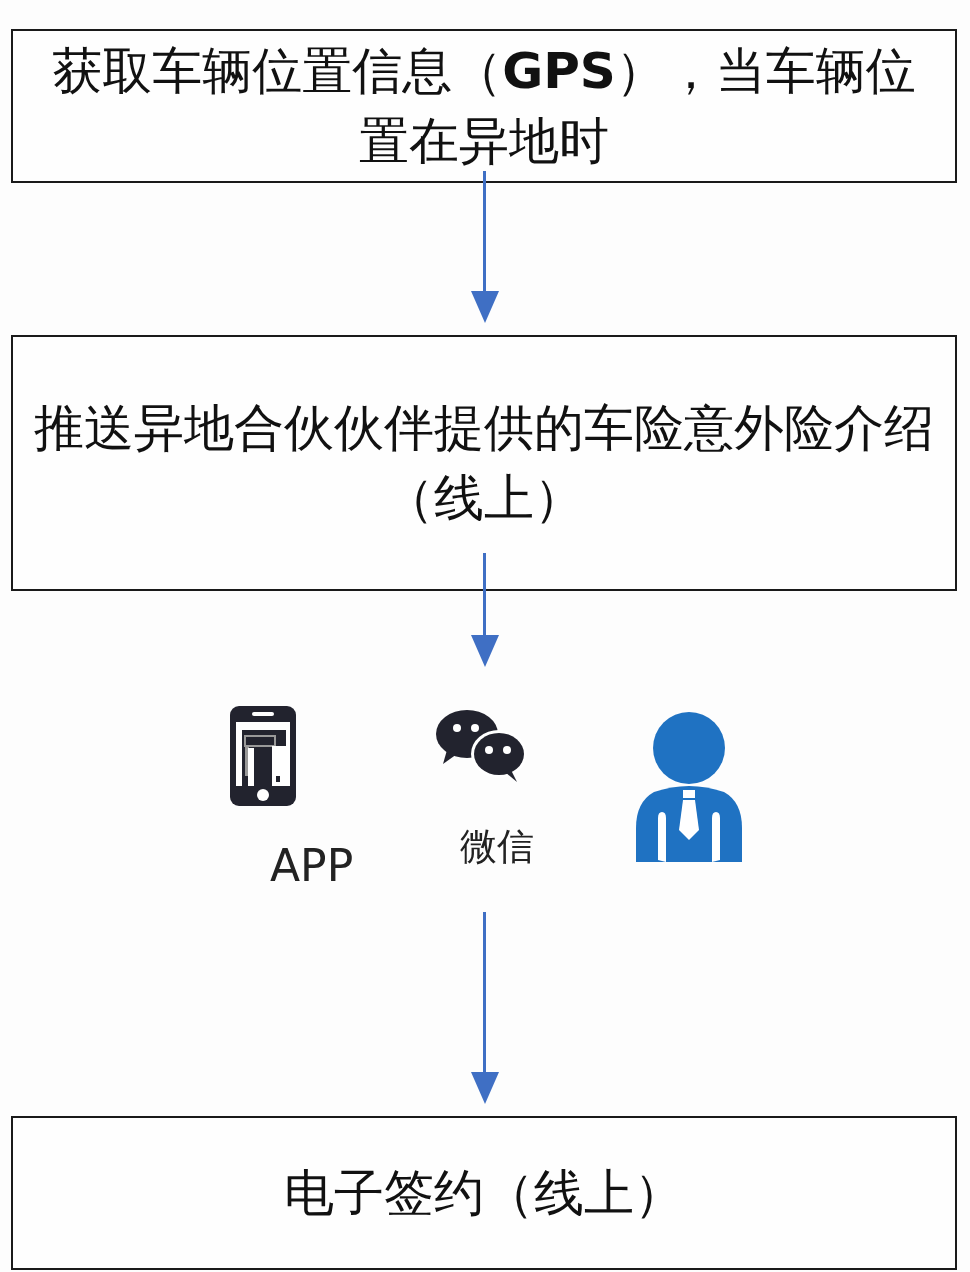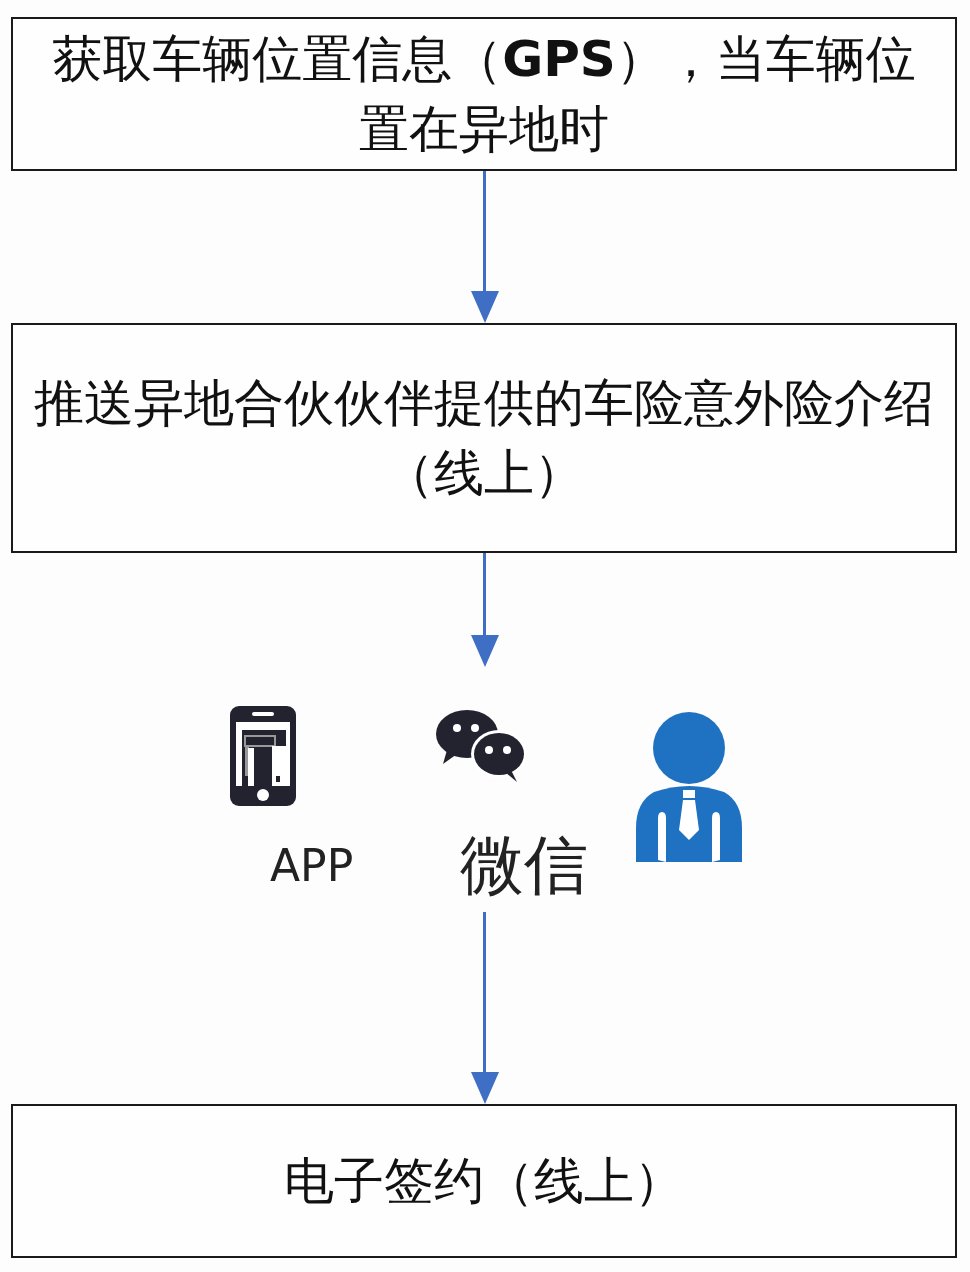--- a/index.html
+++ b/index.html
@@ -1,37 +1,37 @@
 <!DOCTYPE html>
 <html><head>
 <meta charset="utf-8">
 <style>
   html, body { margin:0; padding:0; }
   body { width:970px; height:1272px; background:#fdfdfd; position:relative; overflow:hidden;
          font-family:"DejaVu Serif","Liberation Serif",serif; }
   .box { position:absolute; left:11px; width:946px; border:2px solid #1a1a1a; box-sizing:border-box;
          background:#fefefe; display:flex; align-items:center; justify-content:center; text-align:center;
-         color:#111; font-size:50px; line-height:70px; }
+         color:#111; font-size:50px; line-height:70px;margin-top:12px; }
   #box1 { top:17px; height:154px; }
   #box1 .t { padding:0 30px; }
-  #box2 { top:323px; height:230px; }
+  #box2 { top:323px; height:256px; }
   #box2 .t { padding:0 14px; }
   #box3 { top:1104px; height:154px; }
   .gps { font-family:"DejaVu Sans","Liberation Sans",sans-serif; font-weight:bold; }
   .arrow { position:absolute; left:475px; width:20px; }
   .arrow .line { position:absolute; left:8px; width:3px; background:#3f6fc4; top:0; }
   .arrow .head { position:absolute; left:-4px; width:0; height:0;
                  border-left:14px solid transparent; border-right:14px solid transparent;
                  border-top:32px solid #3f6fc4; }
   #a1 { top:171px; height:152px; } #a1 .line{height:125px;} #a1 .head{top:120px;}
   #a2 { top:553px; height:114px; } #a2 .line{height:86px;} #a2 .head{top:82px;}
   #a3 { top:912px; height:192px; } #a3 .line{height:164px;} #a3 .head{top:160px;}
   .label { position:absolute; font-family:"DejaVu Sans","Liberation Sans",sans-serif; color:#222;margin-left:44px; }
   #app-label { left:226px; top:840px; font-size:44px; }
-  #wechat-label { left:416px; top:822px; font-size:64px; }
+  #wechat-label { left:416px; top:822px; font-size:37px; }
   .icon { position:absolute; }
 </style>
 </head>
 <body>
 
 <div id="box1" class="box">
   <div class="t"><span>获取车辆位置信息（</span><span class="gps">GPS</span><span>），当车辆位置在异地时</span></div>
 </div>
 
 <div id="a1" class="arrow">

